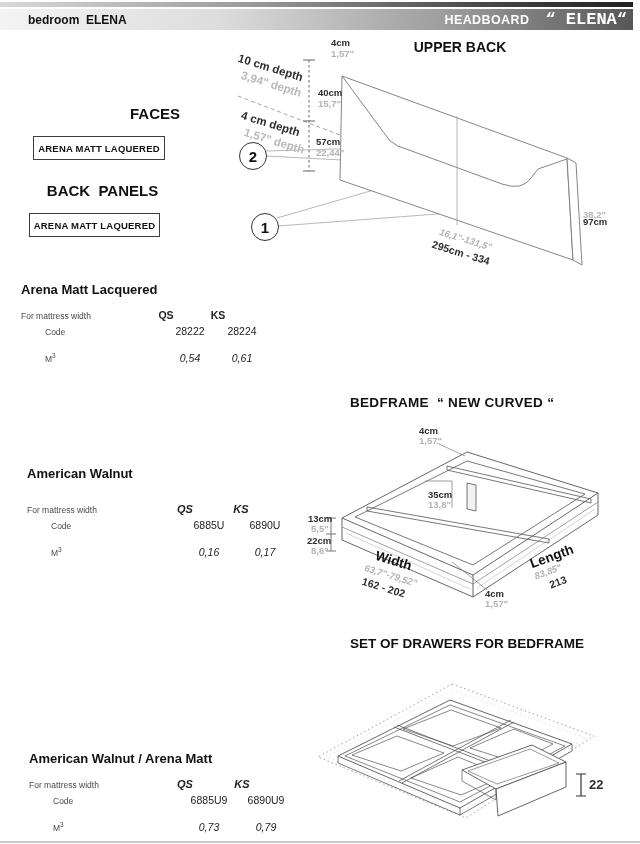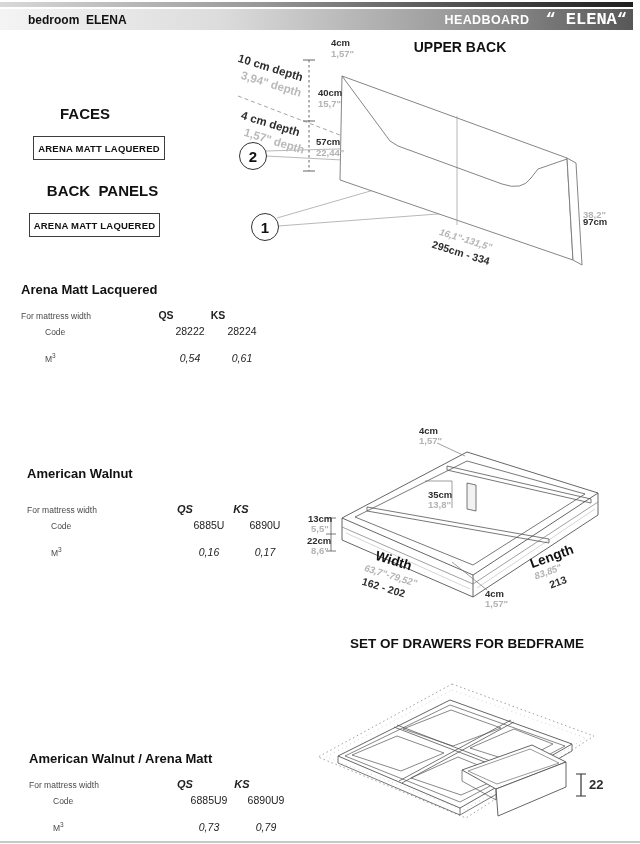--- a/index.html
+++ b/index.html
@@ -91,21 +91,21 @@
   <div class="dim gray" style="left:316px;top:148px;">22,44"</div>
   <div class="dim" style="left:583px;top:217px;">97cm</div>
   <div class="dim gray" style="left:583px;top:210px;">38,2"</div>
 
   <div class="dim gray it rot17" style="left:441px;top:227px;">16,1"-131,5"</div>
   <div class="dim rot17" style="left:434px;top:239px;font-size:10.5px;">295cm - 334</div>
 
   <div class="callout" style="left:239px;top:142px;">2</div>
   <div class="callout" style="left:251px;top:213px;">1</div>
 
-  <div class="sec-title" style="left:60px;top:105px;width:120px;text-align:left;font-size:15px;">FACES</div>
+  <div class="sec-title" style="left:60px;top:105px;width:120px;text-align:right;font-size:15px;">FACES</div>
   <div class="finish-box" style="left:33px;top:136px;width:130px;height:22px;">ARENA MATT LAQUERED</div>
 
   <div class="sec-title" style="left:30px;top:182px;width:145px;text-align:center;font-size:15px;">BACK  PANELS</div>
   <div class="finish-box" style="left:29px;top:213px;width:129px;height:22px;">ARENA MATT LAQUERED</div>
 
   <div class="spec" style="left:21px;top:282px;--labw:119px;--gap:0px;">
     <div class="t">Arena Matt Lacquered</div>
     <div class="row">
       <span class="lab">For mattress width</span>
       <span class="c chead">QS</span>
@@ -116,20 +116,21 @@
       <span class="c val">28222</span>
       <span class="c val">28224</span>
     </div>
     <div class="row m3row">
       <span class="lab"><span>M</span><sup>3</sup></span>
       <span class="c val m3v">0,54</span>
       <span class="c val m3v">0,61</span>
     </div>
   </div>
 
+  <div class="sec-title big" style="left:350px;top:395px;letter-spacing:.3px;">BEDFRAME  “ NEW CURVED “</div>
 
   <svg style="left:300px;top:415px;width:340px;height:200px" viewBox="300 415 340 200">
 
     <path d="M467,452 L598,493 L473,575 L342,518 Z" fill="#ffffff" stroke="#555" stroke-width="0.9"></path>
     <path d="M467,461 L585,494 L473,565 L355,517 Z" fill="none" stroke="#555" stroke-width="0.8"></path>
 
     <path d="M342,518 L342,540 M473,575 L473,597 M598,493 L598,515" stroke="#555" stroke-width="0.9"></path>
     <path d="M342,540 L473,597 L598,515" fill="none" stroke="#555" stroke-width="0.9"></path>
     <path d="M342,527 L473,584 L598,502" fill="none" stroke="#777" stroke-width="0.7"></path>
     <path d="M346,533 L470,589 M477,588 L595,509" fill="none" stroke="#aaa" stroke-width="0.5"></path>

